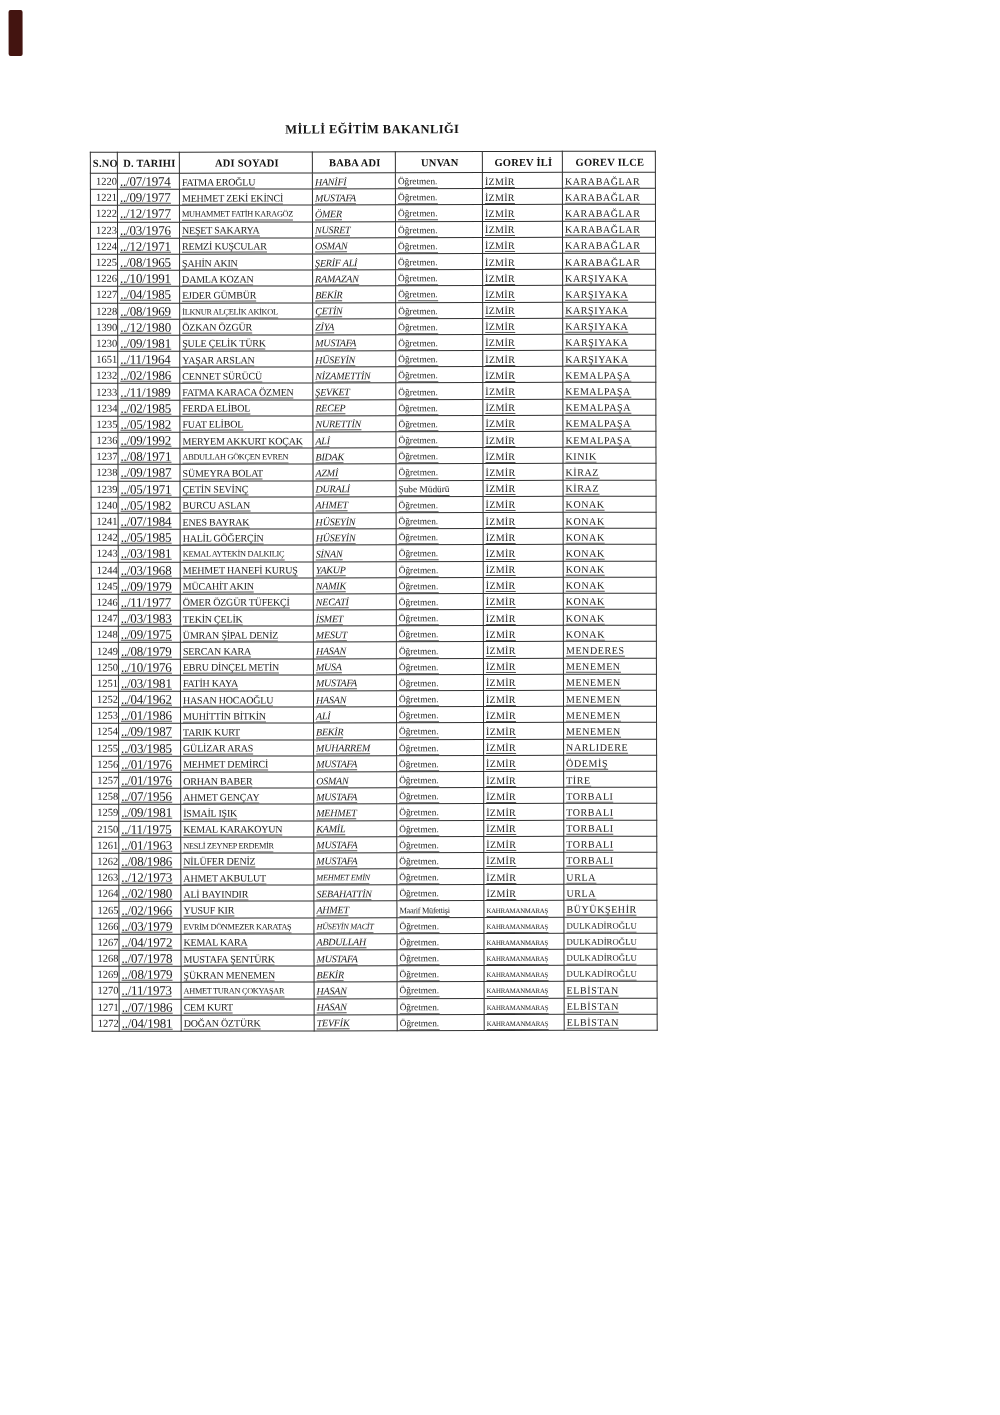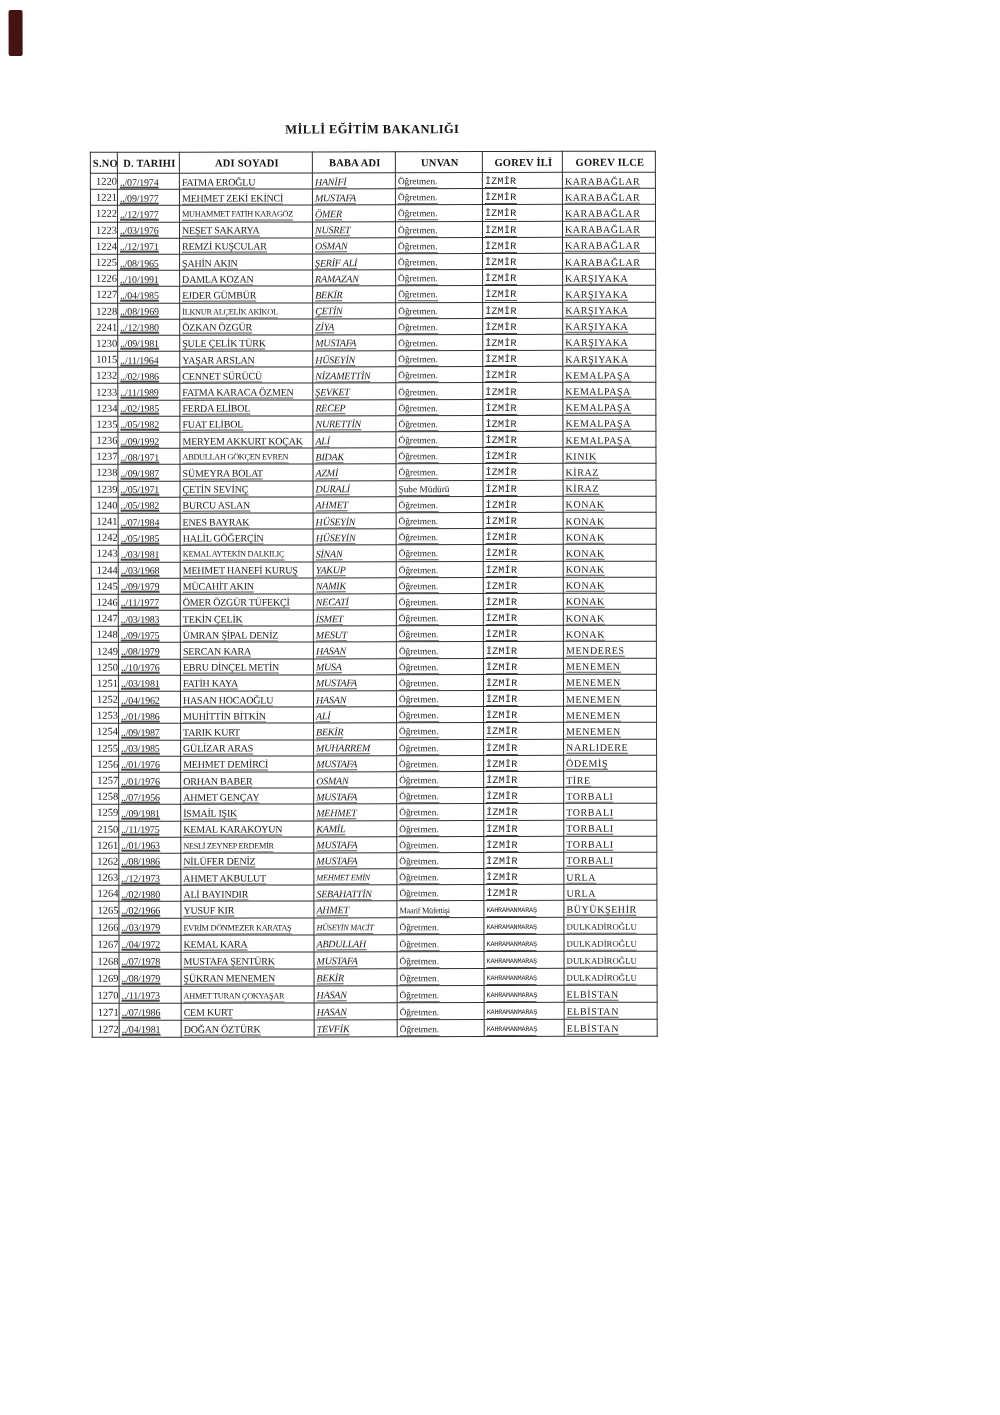--- a/index.html
+++ b/index.html
@@ -51,25 +51,25 @@
     font-weight: bold;
     text-align: center;
     letter-spacing: 0.2px;
     color: #121212;
   }
   .personnel td { height: 15.2px; line-height: 11px; }
   
   .cv { display: inline-block; border-bottom: 1px solid rgba(40,40,40,0.8); padding-bottom: 0px; }
   td.c0 { text-align: right; font-size: 10.5px; }
   td.c0 .cv { border-bottom: none; }
-  .c1 .cv { font-size: 10px; letter-spacing: -0.2px; text-decoration: underline; }
+  .c1 .cv { font-size: 13px; letter-spacing: -0.2px; }
   .c2 .cv { font-size: 10px; letter-spacing: -0.2px; }
   .c3 .cv { font-size: 10px; letter-spacing: -0.2px; font-style: italic; }
   .c4 .cv { font-size: 9.3px; }
-  .c5 .cv { font-size: 10px; letter-spacing: 0.3px; font-family: Liberation Mono, monospace; }
+  .c5 .cv { font-size: 10px; letter-spacing: 0.3px; }
   .c6 .cv { font-size: 10px; letter-spacing: 0.6px; }
   .cv.s   { font-size: 8.8px !important; letter-spacing: 0 !important; text-align: right; }
   .cv.xs  { font-size: 8.3px !important; letter-spacing: -0.3px !important; }
   .cv.xxs { font-size: 6.8px !important; letter-spacing: -0.2px !important; }
 </style>
 </head>
 <body>
 
 <div class="sheet">
 
@@ -174,39 +174,39 @@
         <tr>
           <td class="c0"><span class="cv">1228</span></td>
           <td class="c1"><span class="cv">../08/1969</span></td>
           <td class="c2"><span class="cv xs">İLKNUR ALÇELİK AKİKOL</span></td>
           <td class="c3"><span class="cv">ÇETİN</span></td>
           <td class="c4"><span class="cv">Öğretmen.</span></td>
           <td class="c5"><span class="cv">İZMİR</span></td>
           <td class="c6"><span class="cv">KARŞIYAKA</span></td>
         </tr>
         <tr>
-          <td class="c0"><span class="cv">2241</span></td>
+          <td class="c0"><span class="cv">1390</span></td>
           <td class="c1"><span class="cv">../12/1980</span></td>
           <td class="c2"><span class="cv">ÖZKAN ÖZGÜR</span></td>
           <td class="c3"><span class="cv">ZİYA</span></td>
           <td class="c4"><span class="cv">Öğretmen.</span></td>
           <td class="c5"><span class="cv">İZMİR</span></td>
           <td class="c6"><span class="cv">KARŞIYAKA</span></td>
         </tr>
         <tr>
           <td class="c0"><span class="cv">1230</span></td>
           <td class="c1"><span class="cv">../09/1981</span></td>
           <td class="c2"><span class="cv">ŞULE ÇELİK TÜRK</span></td>
           <td class="c3"><span class="cv">MUSTAFA</span></td>
           <td class="c4"><span class="cv">Öğretmen.</span></td>
           <td class="c5"><span class="cv">İZMİR</span></td>
           <td class="c6"><span class="cv">KARŞIYAKA</span></td>
         </tr>
         <tr>
-          <td class="c0"><span class="cv">1015</span></td>
+          <td class="c0"><span class="cv">1651</span></td>
           <td class="c1"><span class="cv">../11/1964</span></td>
           <td class="c2"><span class="cv">YAŞAR ARSLAN</span></td>
           <td class="c3"><span class="cv">HÜSEYİN</span></td>
           <td class="c4"><span class="cv">Öğretmen.</span></td>
           <td class="c5"><span class="cv">İZMİR</span></td>
           <td class="c6"><span class="cv">KARŞIYAKA</span></td>
         </tr>
         <tr>
           <td class="c0"><span class="cv">1232</span></td>
           <td class="c1"><span class="cv">../02/1986</span></td>

